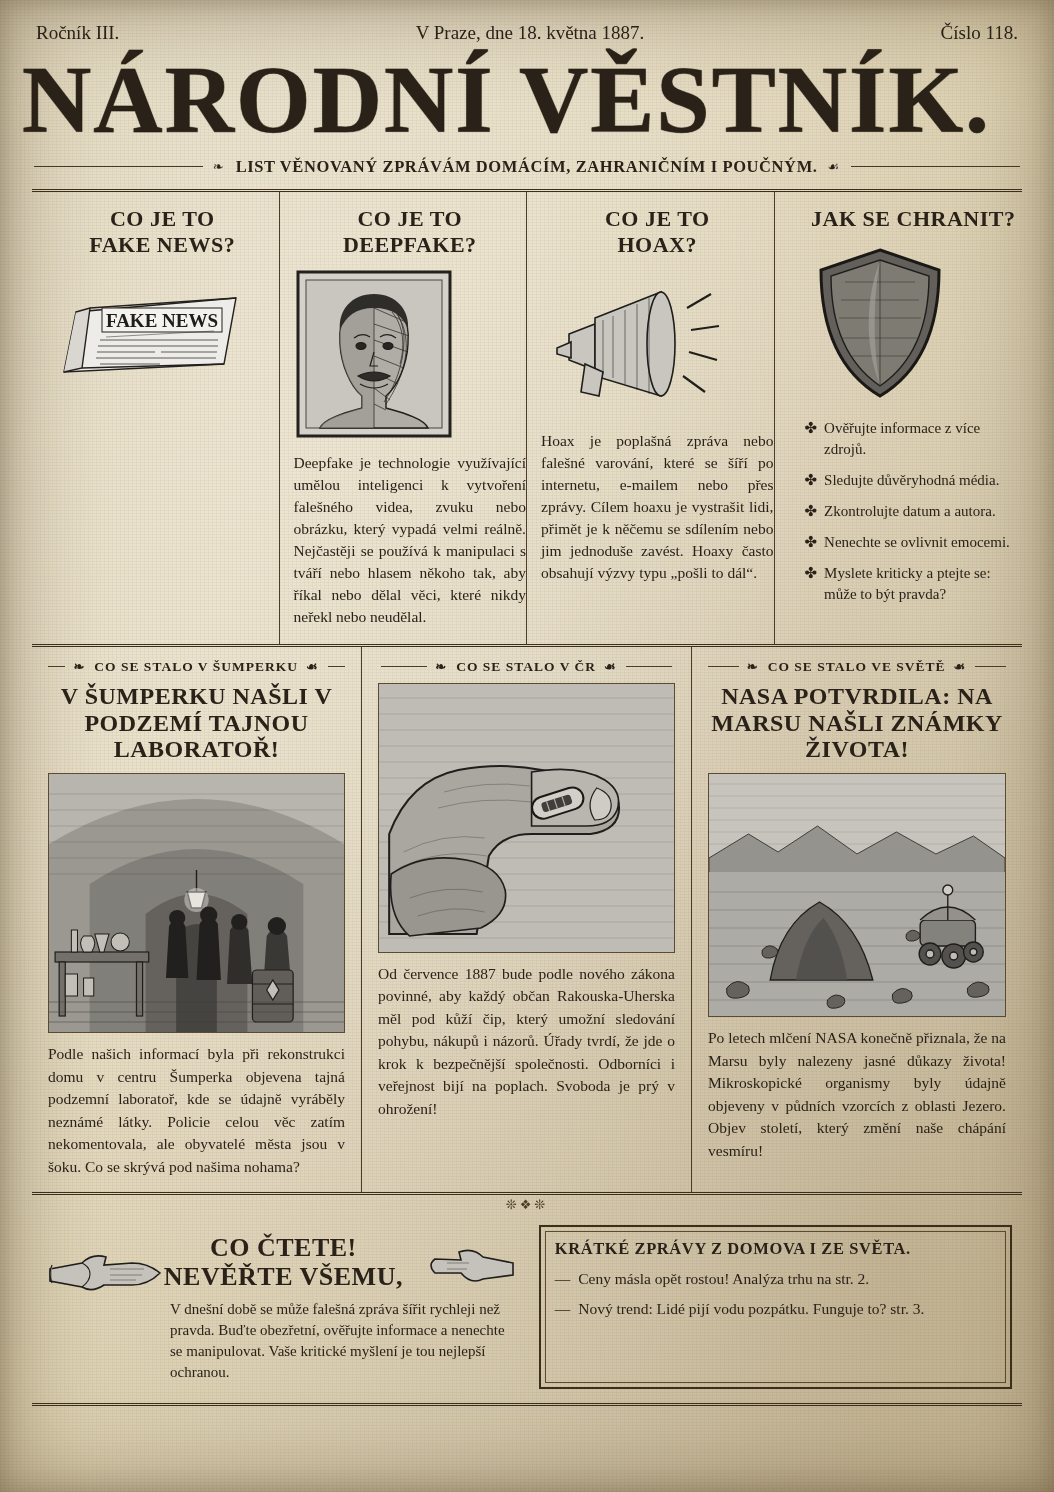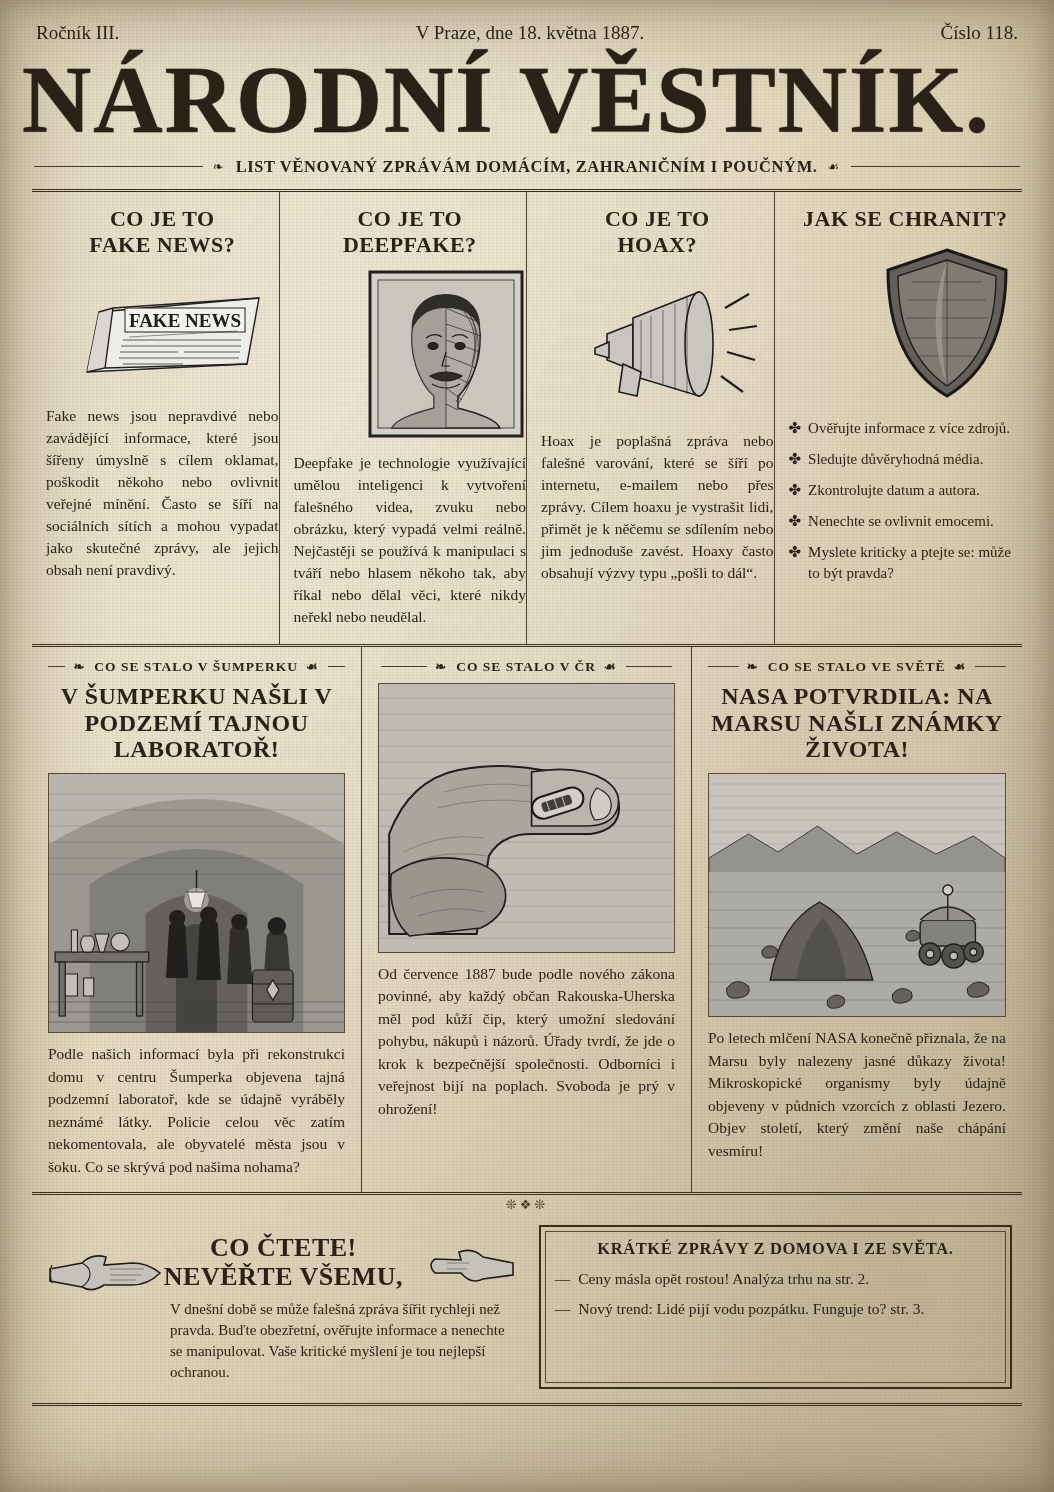--- a/index.html
+++ b/index.html
@@ -75,28 +75,28 @@
   .explain{
     display:grid;
     grid-template-columns:1fr 1fr 1fr 1fr;
     border-bottom:3px double #3b2f1c;
   }
   .ecol{
     padding:14px 0 16px 14px;
     border-right:1px solid #4a3c26;
     box-sizing:border-box;
   }
-  .ecol:last-child{border-right:none;}
+  .ecol:last-child{border-right:none;margin-left:16px;}
   .ehead{
     text-align:center;font-weight:bold;font-size:22px;line-height:1.18;
     letter-spacing:.5px;margin-bottom:10px;
     font-family:"Liberation Serif", serif;
   }
   .art{
-    display:flex;align-items:center;justify-content:flex-end;
+    display:flex;align-items:center;justify-content:flex-start;
     margin:4px 0 12px 0;
   }
   .etext{
     font-size:15.5px;line-height:1.42;text-align:justify;
     hyphens:auto;
   }
   .elist{list-style:none;margin:0;padding:0;font-size:15px;line-height:1.4;}
   .elist li{display:flex;gap:7px;margin-bottom:10px;}
   .elist .bullet{flex:0 0 auto;}
 
@@ -141,21 +141,21 @@
   .hand-r{position:absolute;right:10px;top:18px;}
   .briefs{
     border:2px solid #3b2f1c;
     padding:10px 14px 12px 14px;
     position:relative;
   }
   .briefs:before{
     content:"";position:absolute;inset:4px;border:1px solid #5b4a2f;pointer-events:none;
   }
   .briefs-title{
-    text-align:center;font-weight:bold;font-size:16.5px;letter-spacing:.6px;
+    text-align:left;font-weight:bold;font-size:16.5px;letter-spacing:.6px;
     text-transform:uppercase;margin:2px 0 10px 0;
   }
   .brief{font-size:15.5px;line-height:1.35;margin:0 0 9px 0;display:flex;gap:8px;}
   .dash{flex:0 0 auto;}
   .orn-row{
     text-align:center;font-size:13px;letter-spacing:3px;color:#4a3c26;
     padding:2px 0 0 0;
   }
   svg{display:block;}
   .ink{filter:contrast(1.05) saturate(.2);}
@@ -204,21 +204,20 @@
             <text x="116" y="59" font-family="Liberation Serif, serif" font-size="19" font-weight="bold" text-anchor="middle" fill="#2a2218">FAKE NEWS</text>
             <g stroke="#3a2f1e" stroke-width="1.1" opacity=".75">
               <path d="M54 72h118M52 78h120M51 84h58M115 84h56M50 90h120"></path>
               <path d="M54 96h60"></path>
             </g>
             <g stroke="#3a2f1e" stroke-width="1" opacity=".5">
               <path d="M60 69 l108 -6"></path>
             </g>
           </svg>
         </div>
-        <div class="etext">Fake news jsou nepravdivé nebo zavádějící informace, které jsou šířeny úmyslně s cílem oklamat, poškodit někoho nebo ovlivnit veřejné mínění. Často se šíří na sociálních sítích a mohou vypadat jako skutečné zprávy, ale jejich obsah není pravdivý.</div>
       </div>
 
       <div class="ecol">
         <div class="ehead">
           <div>CO JE TO</div>
           <div>DEEPFAKE?</div>
         </div>
         <div class="art">
           <svg width="160" height="172" viewBox="0 0 160 172" class="ink">
             <rect x="4" y="4" width="152" height="164" fill="#d9cdb0" stroke="#2e2518" stroke-width="3"></rect>

